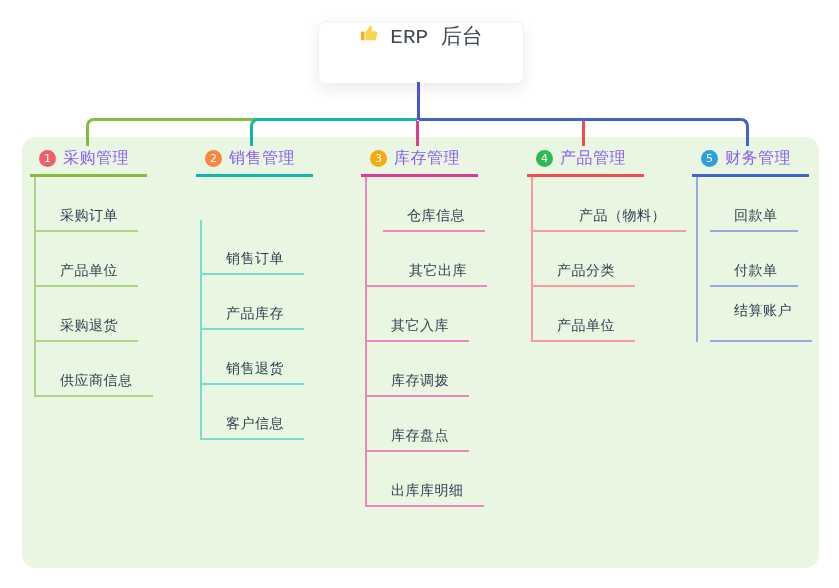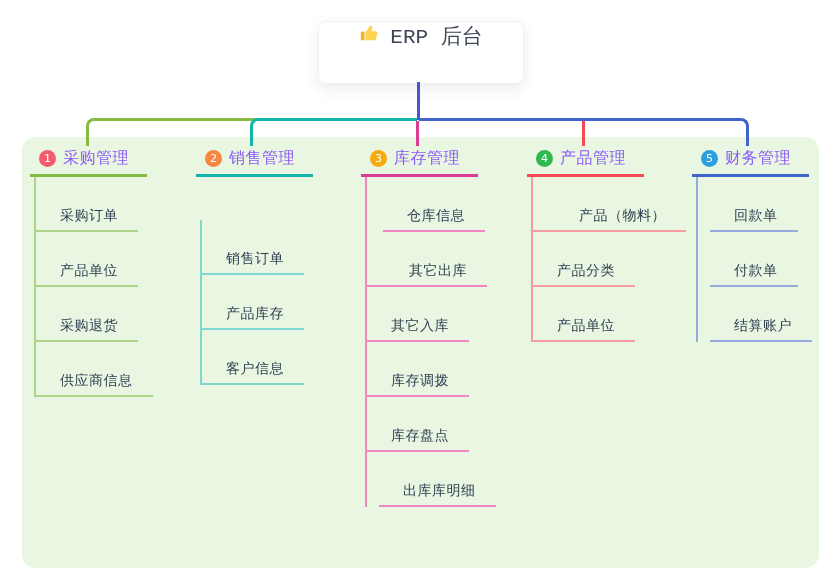--- a/index.html
+++ b/index.html
@@ -87,20 +87,23 @@
       <span class="btitle">销售管理</span>
     </div>
     <div class="sub-list" style="border-left-color: rgb(127, 216, 207);">
           <div class="sub-item" style="border-bottom-color: rgb(127, 216, 207); margin-top: 43px;">
             <span>销售订单</span>
           </div>
           <div class="sub-item" style="border-bottom-color: rgb(127, 216, 207);">
             <span>产品库存</span>
           </div>
           <div class="sub-item" style="border-bottom-color: rgb(127, 216, 207);">
+            <span>销售退货</span>
+          </div>
+          <div class="sub-item" style="border-bottom-color: rgb(127, 216, 207);">
             <span>客户信息</span>
           </div>
         </div>
   </div>
 
   <div class="branch col3">
     <div class="branch-header" style="border-bottom-color: rgb(218, 60, 150);">
       <span class="badge" style="background: rgb(246, 171, 12);">3</span>
       <span class="btitle">库存管理</span>
     </div>
@@ -113,21 +116,21 @@
           </div>
           <div class="sub-item" style="border-bottom-color: rgb(239, 134, 191);">
             <span>其它入库</span>
           </div>
           <div class="sub-item" style="border-bottom-color: rgb(239, 134, 191);">
             <span>库存调拨</span>
           </div>
           <div class="sub-item" style="border-bottom-color: rgb(239, 134, 191);">
             <span>库存盘点</span>
           </div>
-          <div class="sub-item" style="border-bottom-color: rgb(239, 134, 191); margin-left: 12px;">
+          <div class="sub-item" style="border-bottom-color: rgb(239, 134, 191);">
             <span>出库库明细</span>
           </div>
         </div>
   </div>
 
   <div class="branch col4">
     <div class="branch-header" style="border-bottom-color: rgb(242, 76, 82);">
       <span class="badge" style="background: rgb(48, 185, 80);">4</span>
       <span class="btitle">产品管理</span>
     </div>
@@ -149,19 +152,19 @@
       <span class="badge" style="background: rgb(43, 160, 221);">5</span>
       <span class="btitle">财务管理</span>
     </div>
     <div class="sub-list" style="border-left-color: rgb(150, 170, 222); padding-left: 12px;">
           <div class="sub-item" style="border-bottom-color: rgb(150, 170, 222);">
             <span>回款单</span>
           </div>
           <div class="sub-item" style="border-bottom-color: rgb(150, 170, 222);">
             <span>付款单</span>
           </div>
-          <div class="sub-item" style="border-bottom-color: rgb(150, 170, 222);">
+          <div class="sub-item" style="border-bottom-color: rgb(150, 170, 222); align-items: center;">
             <span>结算账户</span>
           </div>
         </div>
   </div>
 </div>
 </div>
 
 </body></html>

